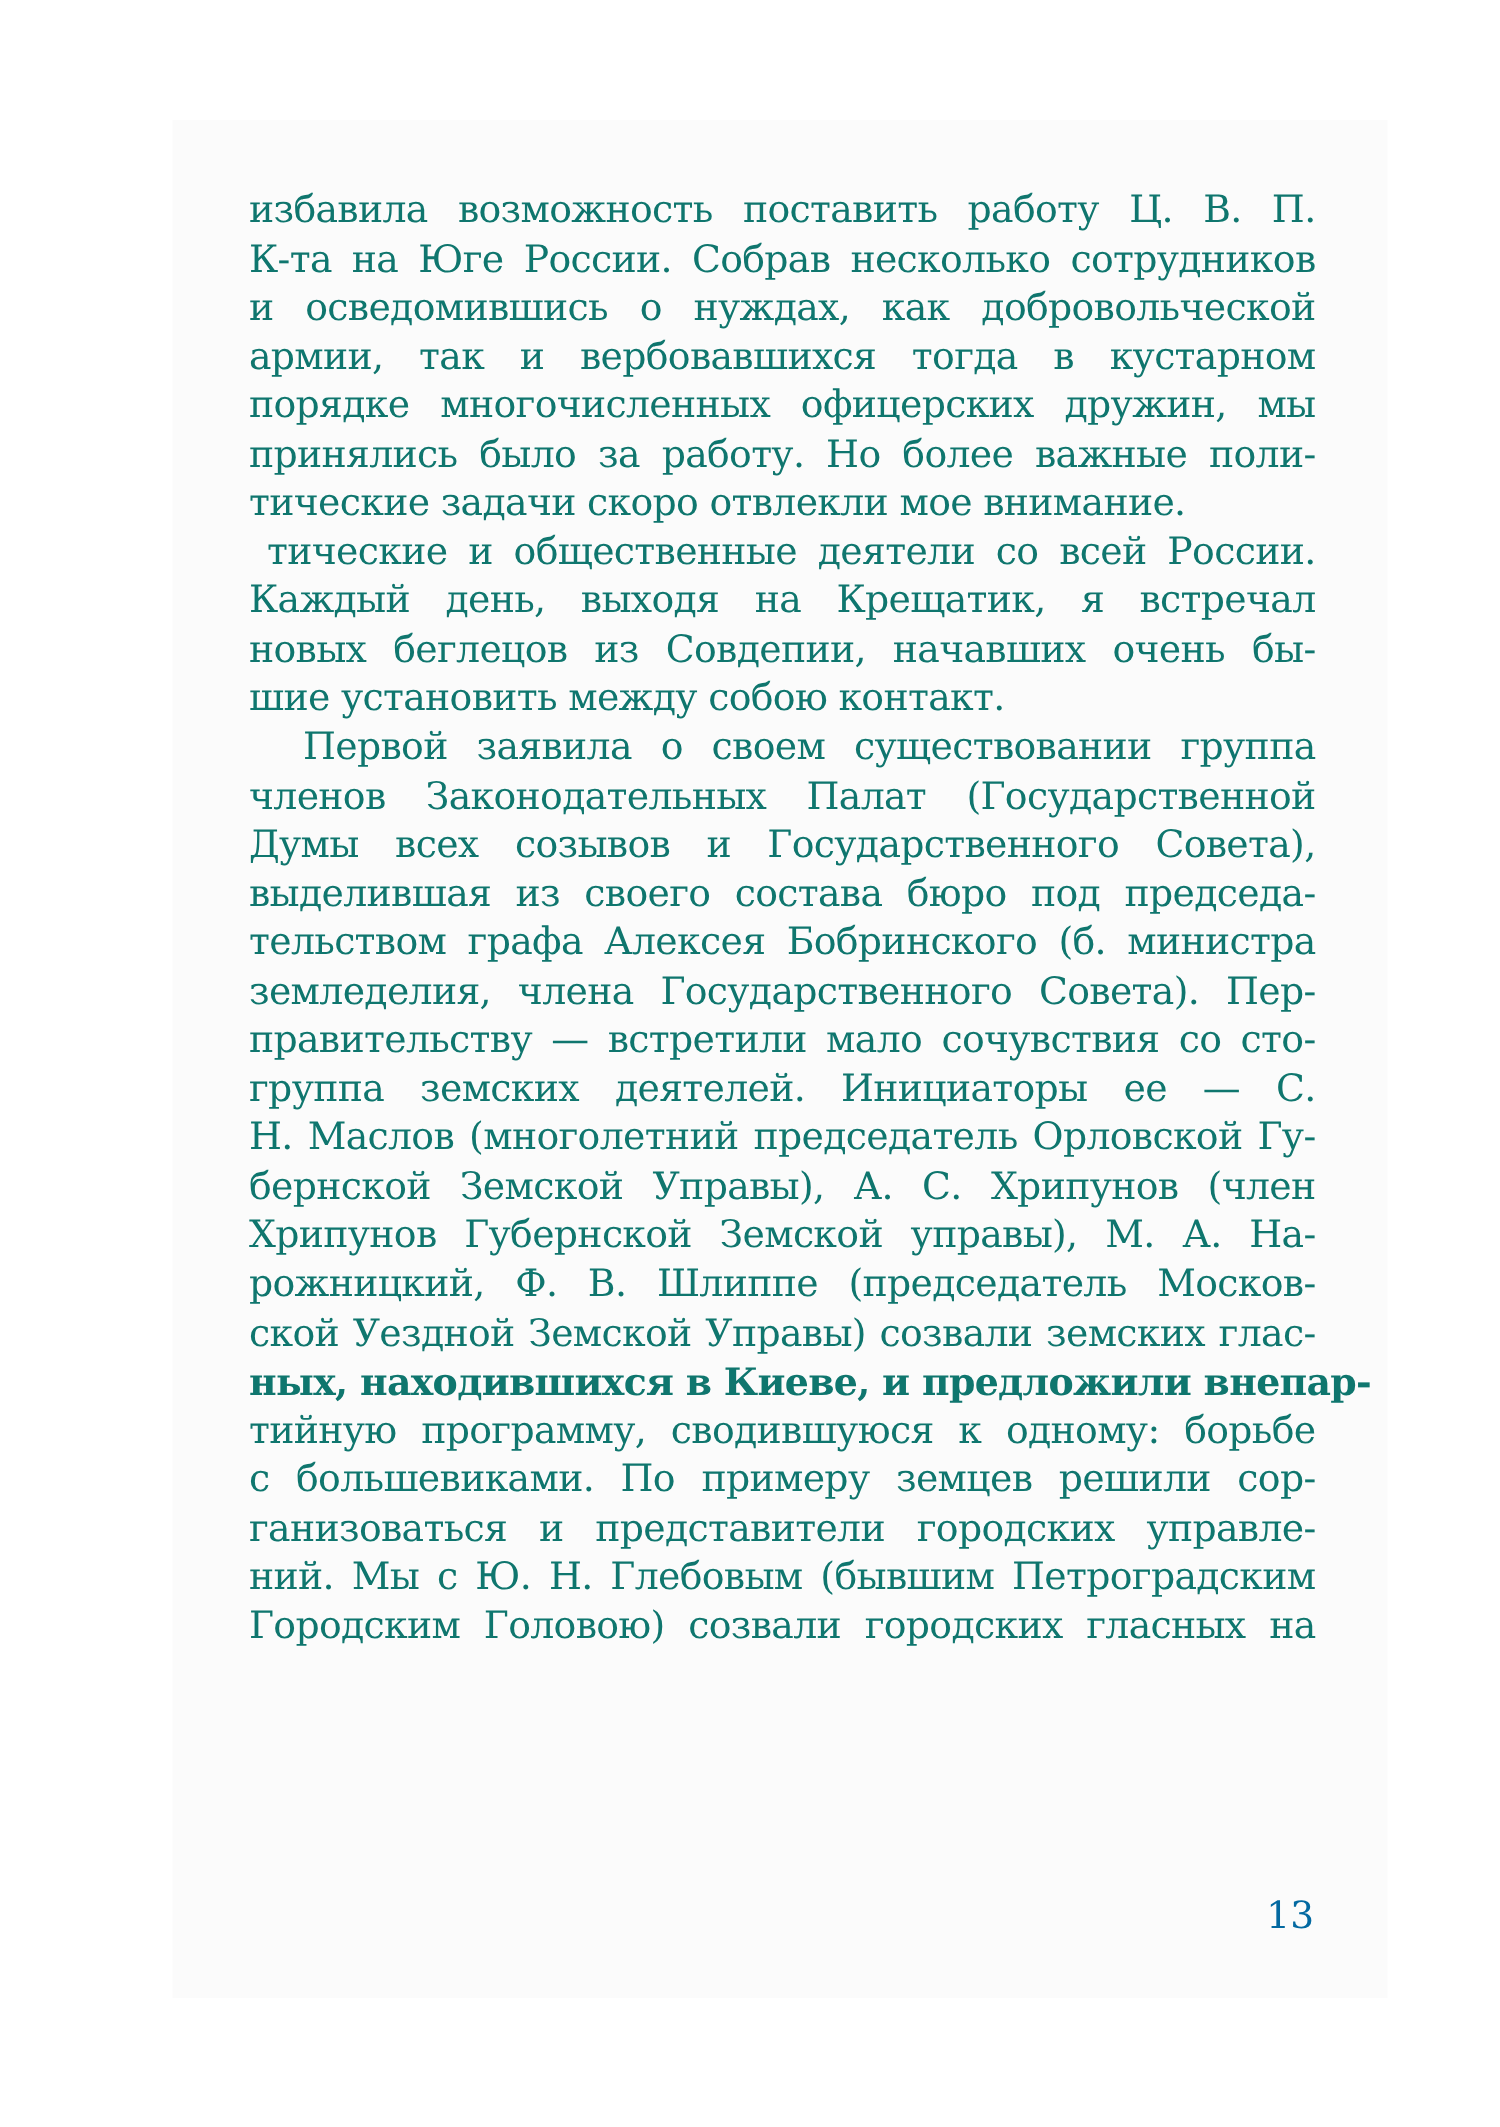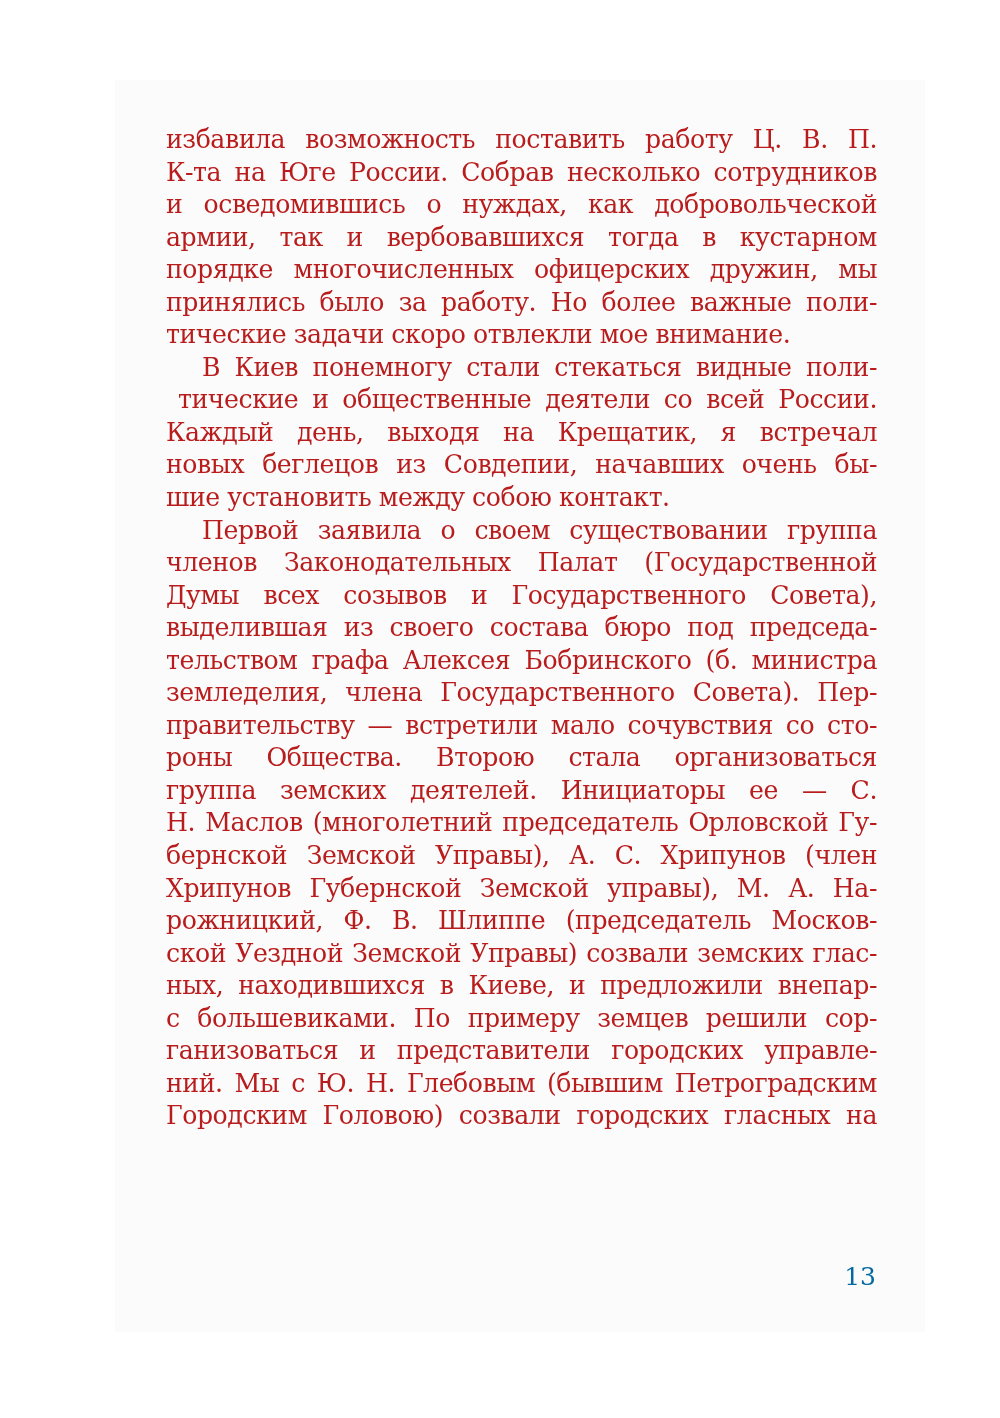--- a/index.html
+++ b/index.html
@@ -22,21 +22,21 @@
       background: #fbfbfb;
     }
     .text-block {
       position: absolute;
       left: 166px;
       top: 124px;
       width: 711px;
       font-family: "DejaVu Serif", "Liberation Serif", serif;
       font-size: 25.2px;
       line-height: 32.55px;
-      color: #b91c1c;
+      color: #0f766e;
       letter-spacing: -0.45px;
     }
     .line {
       display: block;
       height: 32.55px;
       white-space: nowrap;
       text-align: justify;
       text-align-last: justify;
       overflow: visible;
     }
@@ -68,43 +68,42 @@
     <span class="line" style="word-spacing: 0px;">избавила возможность поставить работу Ц. В. П.</span>
     <span class="line" style="word-spacing: 0px;">К-та на Юге России. Собрав несколько сотрудников</span>
     <span class="line" style="word-spacing: 0px;">и осведомившись о нуждах, как добровольческой</span>
     <span class="line" style="word-spacing: 0px;">армии, так и вербовавшихся тогда в кустарном</span>
     <span class="line" style="word-spacing: 0px;">порядке многочисленных офицерских дружин, мы</span>
     <span class="line" style="word-spacing: 0px;">принялись было за работу. Но более важные поли-</span>
     <span class="line last">тические задачи скоро отвлекли мое внимание.</span>
   </div>
 
   <div>
-    <span class="line indent" style="word-spacing: 0px;">В Киев понемногу стали стекаться видные поли-</span>
     <span class="line" style="word-spacing: 0px; margin-left: 12px;">тические и общественные деятели со всей России.</span>
     <span class="line" style="word-spacing: 0px;">Каждый день, выходя на Крещатик, я встречал</span>
     <span class="line" style="word-spacing: 0px;">новых беглецов из Совдепии, начавших очень бы-</span>
     <span class="line last">шие установить между собою контакт.</span>
   </div>
 
   <div>
     <span class="line indent" style="word-spacing: 0px;">Первой заявила о своем существовании группа</span>
     <span class="line" style="word-spacing: 0px;">членов Законодательных Палат (Государственной</span>
     <span class="line" style="word-spacing: 0px;">Думы всех созывов и Государственного Совета),</span>
     <span class="line" style="word-spacing: 0px;">выделившая из своего состава бюро под председа-</span>
     <span class="line" style="word-spacing: 0px;">тельством графа Алексея Бобринского (б. министра</span>
     <span class="line" style="word-spacing: 0px;">земледелия, члена Государственного Совета). Пер-</span>
     <span class="line" style="word-spacing: 0px;">правительству — встретили мало сочувствия со сто-</span>
-    <span class="line" style="word-spacing: 0px;">роны Общества. Второю стала организоваться</span>
     <span class="line" style="word-spacing: 0px;">группа земских деятелей. Инициаторы ее — С.</span>
     <span class="line" style="word-spacing: 0px;">Н. Маслов (многолетний председатель Орловской Гу-</span>
     <span class="line" style="word-spacing: 0px;">бернской Земской Управы), А. С. Хрипунов (член</span>
     <span class="line" style="word-spacing: 0px;">Хрипунов Губернской Земской управы), М. А. На-</span>
     <span class="line" style="word-spacing: 0px;">рожницкий, Ф. В. Шлиппе (председатель Москов-</span>
     <span class="line" style="word-spacing: 0px;">ской Уездной Земской Управы) созвали земских глас-</span>
-    <span class="line" style="word-spacing: 0px;">ных, находившихся в Киеве, и предложили внепар-</span>
+    <span class="line" style="word-spacing: 0px; font-weight: bold;">ных, находившихся в Киеве, и предложили внепар-</span>
+    <span class="line" style="word-spacing: 0px;">тийную программу, сводившуюся к одному: борьбе</span>
     <span class="line" style="word-spacing: 0px;">с большевиками. По примеру земцев решили сор-</span>
     <span class="line" style="word-spacing: 0px;">ганизоваться и представители городских управле-</span>
     <span class="line" style="word-spacing: 0px;">ний. Мы с Ю. Н. Глебовым (бывшим Петроградским</span>
     <span class="line" style="word-spacing: 0px;">Городским Головою) созвали городских гласных на</span>
   </div>
 </div>
 
 <div class="page-number">13</div>
 
 </body></html>

